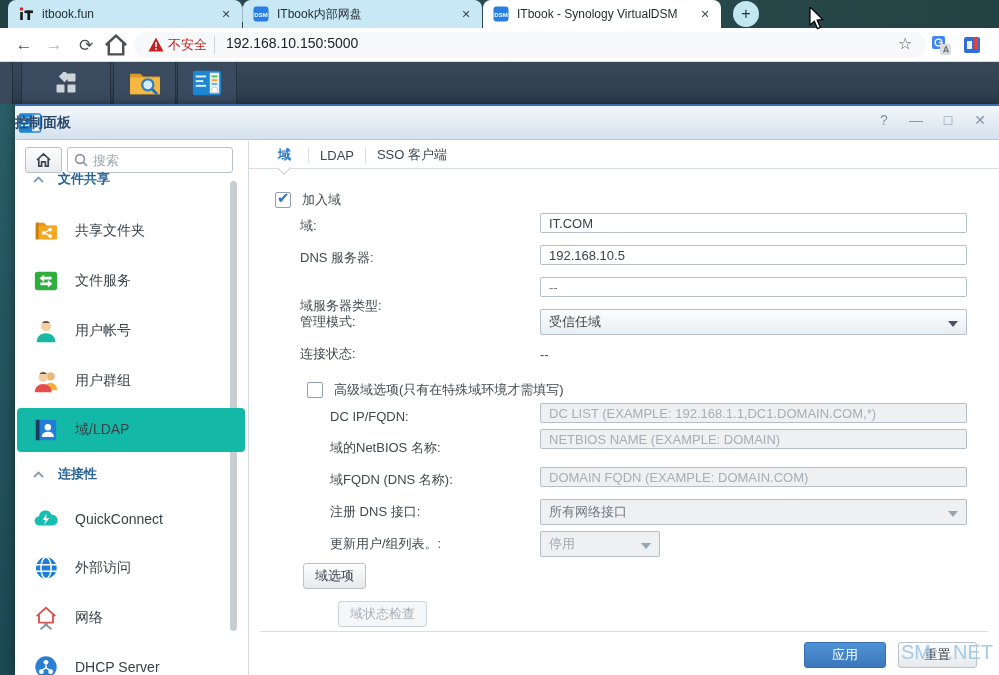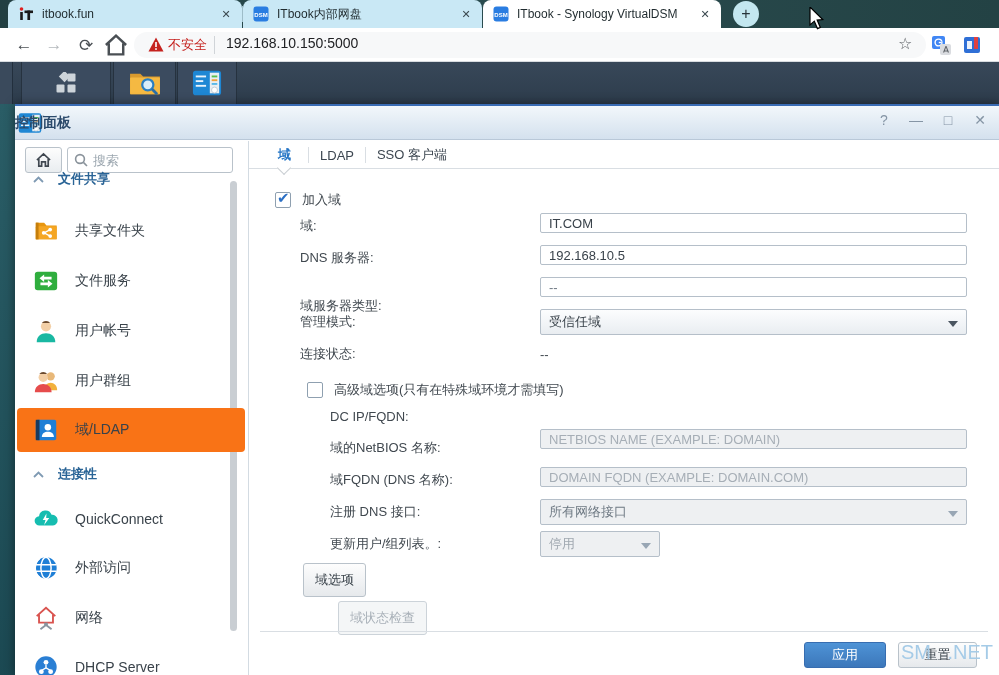--- a/index.html
+++ b/index.html
@@ -69,21 +69,21 @@
     border:1px solid #b9c2ca; border-radius:3px; background:#fff; display:flex; align-items:center; padding:0 6px; }
   .search-box input { border:none; outline:none; width:120px; font-size:13px; color:#39424a;
     font-family:inherit; margin-left:5px; background:transparent; }
   .search-box input::placeholder { color:#9aa5ae; }
   .sb-scroll { position:absolute; left:215px; top:40px; width:7px; height:450px;
     background:#c9ced3; border-radius:4px; }
   .sheader { position:absolute; left:2px; width:210px; height:20px; display:flex; align-items:center;
     padding-left:16px; gap:14px; font-size:13px; font-weight:bold; color:#2a6496; }
   .srow { position:absolute; left:2px; width:228px; height:44px; display:flex; align-items:center;
     padding-left:16px; gap:16px; font-size:14px; color:#39424a; border-radius:4px; }
-  .srow.selected { background:#f97316;text-align:right; }
+  .srow.selected { background:#14b8a6;text-align:right; }
   .sicon { width:26px; height:26px; flex:0 0 26px; }
 
   
   .content { position:absolute; left:234px; top:35px; width:750px; height:536px; background:#fff; }
   .tabbar { position:absolute; left:0; top:0; width:750px; height:28px; border-bottom:1px solid #d9dee3; }
   .ctab { position:absolute; top:0; height:28px; display:flex; align-items:center; justify-content:center;
     font-size:13px; color:#3c4650; }
   .ctab.active { color:#2374c5; font-weight:bold; }
   .ctab-sep { position:absolute; top:6px; width:1px; height:16px; background:#d9dee3; }
   .notch { position:absolute; left:30px; top:22px; width:10px; height:10px; background:#fff;
@@ -98,21 +98,21 @@
   .tinput.disabled { background:#eef0f2; color:#a6aeb6; }
   .tinput.disabled::placeholder { color:#a6aeb6; }
   .dsel { position:absolute; height:26px; border:1px solid #b5bfc9; border-radius:2px;
     background:linear-gradient(180deg,#fcfdfe,#e9edf1); display:flex; align-items:center;
     font-size:13px; color:#39424a; padding:0 24px 0 8px; }
   .dsel.disabled { background:#eef0f2; color:#6f7a84; }
   .dsel.disabled2 { background:#eef0f2; color:#a0a8b0; }
   .dsel .arrow { position:absolute; right:8px; top:11px; width:0; height:0;
     border-left:5px solid transparent; border-right:5px solid transparent; border-top:6px solid #4a5560; }
   .dsel.disabled .arrow, .dsel.disabled2 .arrow { border-top-color:#98a6b4; }
-  .gbtn { position:absolute; height:34px; background:linear-gradient(180deg,#fdfdfd,#e6e9ec);
+  .gbtn { position:absolute; height:26px; background:linear-gradient(180deg,#fdfdfd,#e6e9ec);
     border:1px solid #b9c2ca; border-radius:3px; font-size:13px; color:#39424a;
     display:flex; align-items:center; justify-content:center; padding:0 11px; font-family:inherit; }
   .gbtn.disabled { color:#a8b0b8; background:#f4f6f7; border-color:#ccd3d9; }
   .divider { position:absolute; left:11px; top:490px; width:728px; border-top:1px solid #d9dee3; }
   .apply-btn { position:absolute; left:555px; top:501px; width:82px; height:26px;
     background:linear-gradient(180deg,#4e93d6,#3c77ba); border:1px solid #376db0; border-radius:3px;
     color:#fff; font-size:13px; display:flex; align-items:center; justify-content:center; }
   .reset-btn { position:absolute; left:649px; top:501px; width:79px; height:26px; }
   .watermark { position:absolute; left:652px; top:500px; width:92px; display:flex;
     justify-content:space-between; font-size:20px; color:#a5cbe7; z-index:4; pointer-events:none; }
@@ -397,20 +397,21 @@
 
       <div class="frow" style="left:51px;top:200px;">连接状态:</div>
       <div class="frow" style="left:291px;top:200px;">--</div>
 
       <div class="frow" style="left:58px;top:236px;gap:11px;">
         <span class="checkbox"></span>
         <span>高级域选项(只有在特殊域环境才需填写)</span>
       </div>
 
       <div class="frow" style="left:81px;top:262px;">DC IP/FQDN:</div>
+      <input class="tinput disabled" style="left: 291px; top: 262px; width: 427px;" disabled="" placeholder="DC LIST (EXAMPLE: 192.168.1.1,DC1.DOMAIN.COM,*)">
 
       <div class="frow" style="left:81px;top:294px;text-align:center;">域的NetBIOS 名称:</div>
       <input class="tinput disabled" style="left: 291px; top: 288px; width: 427px;" disabled="" placeholder="NETBIOS NAME (EXAMPLE: DOMAIN)">
 
       <div class="frow" style="left:81px;top:326px;">域FQDN (DNS 名称):</div>
       <input class="tinput disabled" style="left: 291px; top: 326px; width: 427px;" disabled="" placeholder="DOMAIN FQDN (EXAMPLE: DOMAIN.COM)">
 
       <div class="frow" style="left:81px;top:358px;">注册 DNS 接口:</div>
       <div class="dsel disabled" style="left:291px;top:358px;width:427px;">
         <span>所有网络接口</span>

